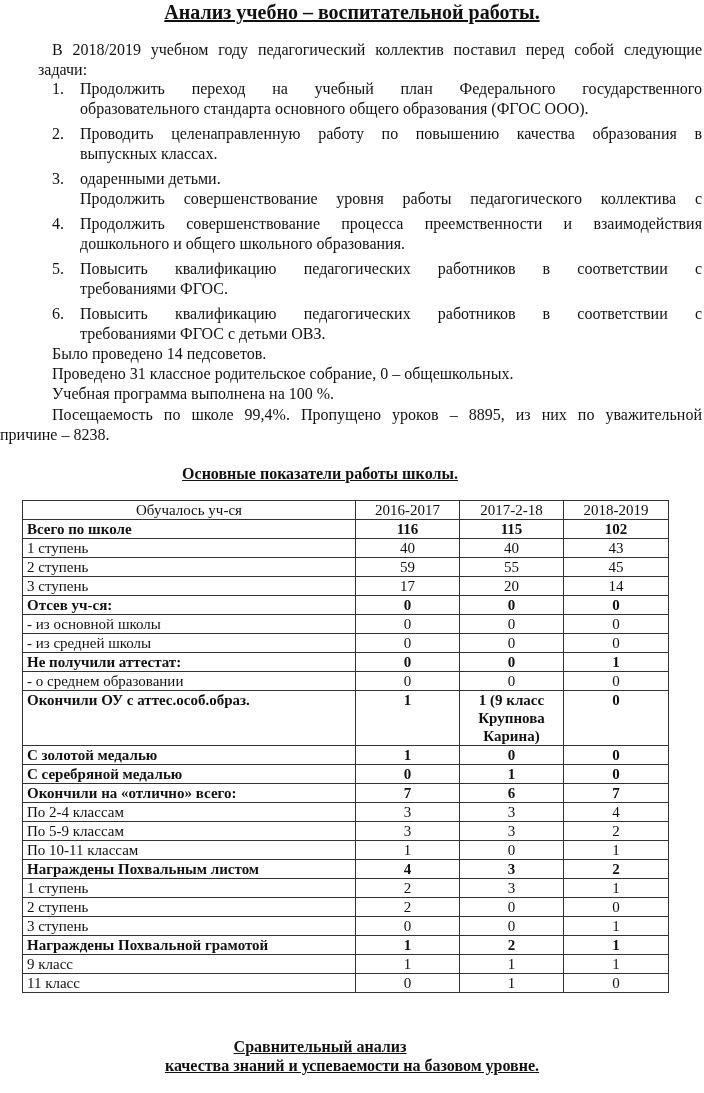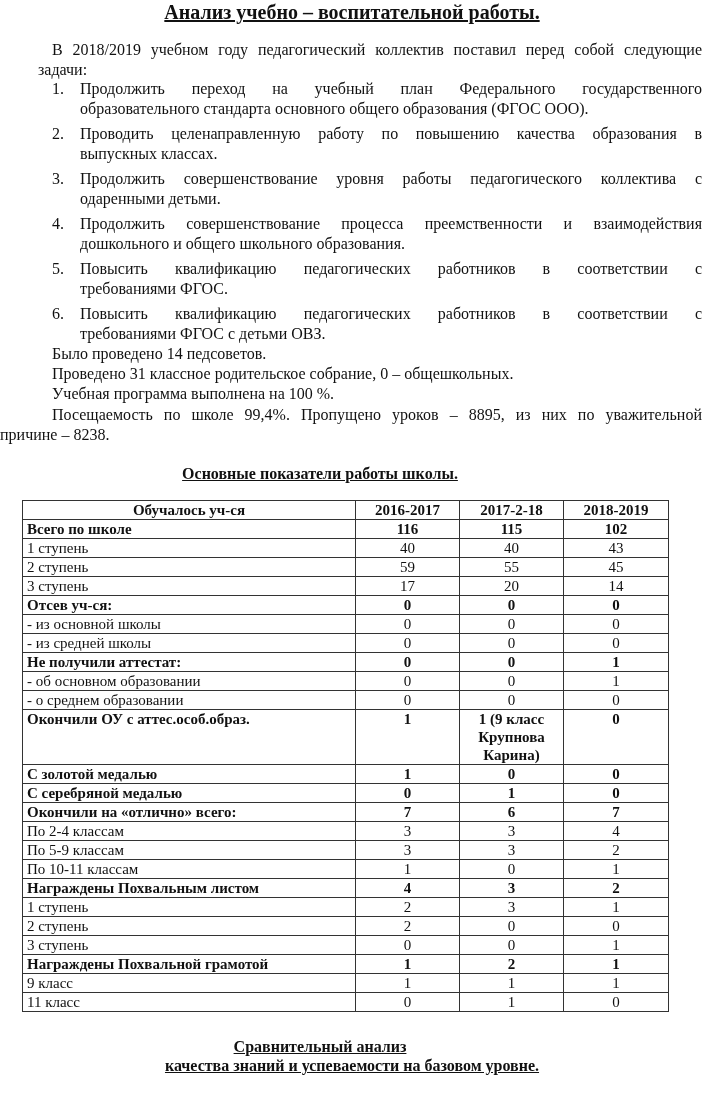--- a/index.html
+++ b/index.html
@@ -33,21 +33,21 @@
     font-weight: bold; text-decoration: underline; line-height: 20px;
   }
   table.main {
     position: absolute; top: 500px; left: 22px; width: 647px;
     border-collapse: collapse; font-size: 15px;
   }
   table.main td, table.main th {
     border: 1px solid #333; padding: 0 4px; height: 18px; line-height: 18px;
     vertical-align: top;
   }
-  table.main th { font-weight: bold; margin-left: 32px; }
+  table.main th { font-weight: normal; margin-left: 32px; }
   table.main col.c0 { width: 333px; }
   table.main col.c1 { width: 104px; }
   table.main col.c2 { width: 104px; }
   table.main col.c3 { width: 105px; }
   .num-cell { text-align: center; }
   .bold td { font-weight: bold; }
 </style>
 </head>
 <body>
 
@@ -64,22 +64,22 @@
       <span class="txt just-line">Продолжить переход на учебный план Федерального государственного</span>
       <span class="txt">образовательного стандарта основного общего образования (ФГОС ООО).</span>
     </li>
     <li>
       <span class="num">2.</span>
       <span class="txt just-line">Проводить целенаправленную работу по повышению качества образования в</span>
       <span class="txt">выпускных классах.</span>
     </li>
     <li>
       <span class="num">3.</span>
+      <span class="txt">одаренными детьми.</span>
       <span class="txt just-line">Продолжить совершенствование уровня работы педагогического коллектива с</span>
-      <span class="txt">одаренными детьми.</span>
     </li>
     <li>
       <span class="num">4.</span>
       <span class="txt just-line">Продолжить совершенствование процесса преемственности и взаимодействия</span>
       <span class="txt">дошкольного и общего школьного образования.</span>
     </li>
     <li>
       <span class="num">5.</span>
       <span class="txt just-line">Повысить квалификацию педагогических работников в соответствии с</span>
       <span class="txt">требованиями ФГОС.</span>
@@ -157,26 +157,20 @@
           <td class="num-cell">0</td>
           <td class="num-cell">0</td>
         </tr>
       <tr class="bold">
           <td>Не получили аттестат:</td>
           <td class="num-cell">0</td>
           <td class="num-cell">0</td>
           <td class="num-cell">1</td>
         </tr>
       <tr>
-          <td>- об основном образовании</td>
-          <td class="num-cell">0</td>
-          <td class="num-cell">0</td>
-          <td class="num-cell">1</td>
-        </tr>
-      <tr>
           <td>- о среднем образовании</td>
           <td class="num-cell">0</td>
           <td class="num-cell">0</td>
           <td class="num-cell">0</td>
         </tr>
       <tr class="bold">
           <td>Окончили ОУ с аттес.особ.образ.</td>
           <td class="num-cell">1</td>
           <td class="num-cell" style="padding:0 14px;">1 (9 класс Крупнова Карина)</td>
           <td class="num-cell">0</td>

